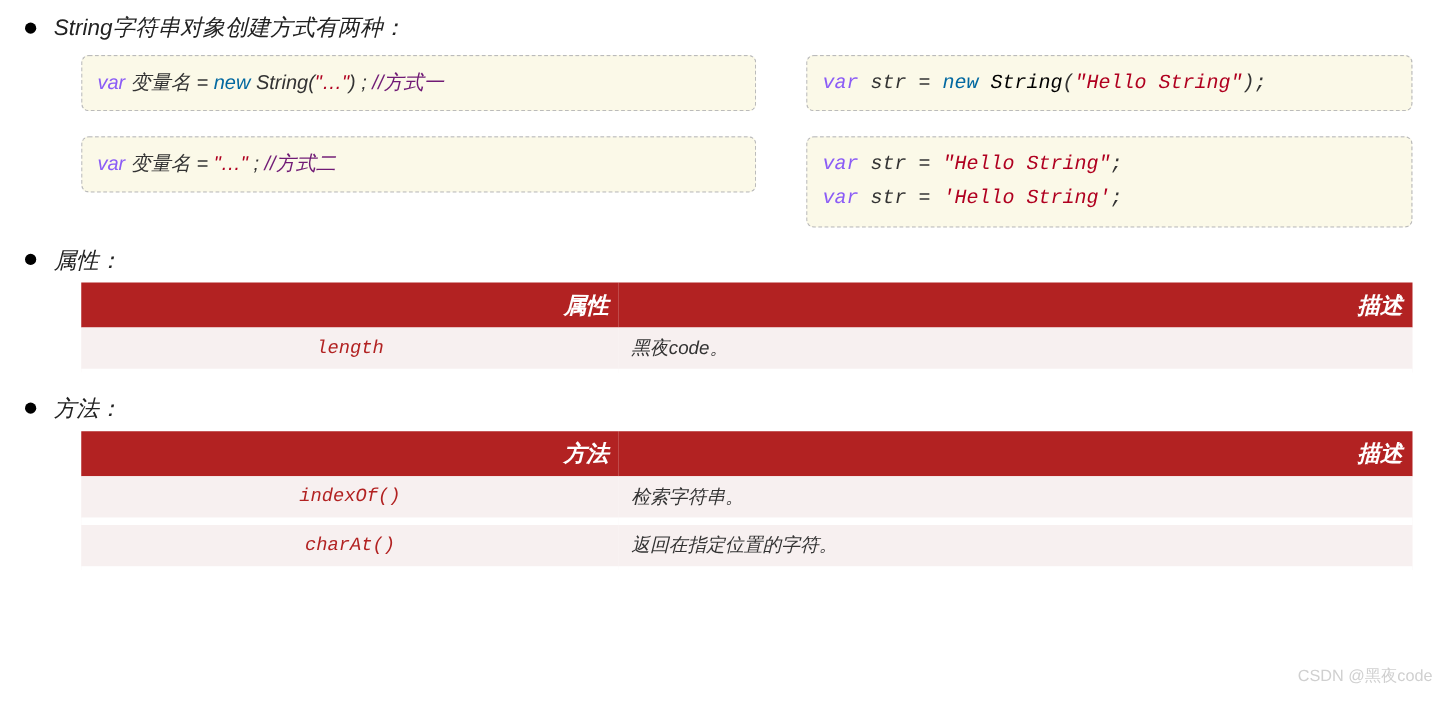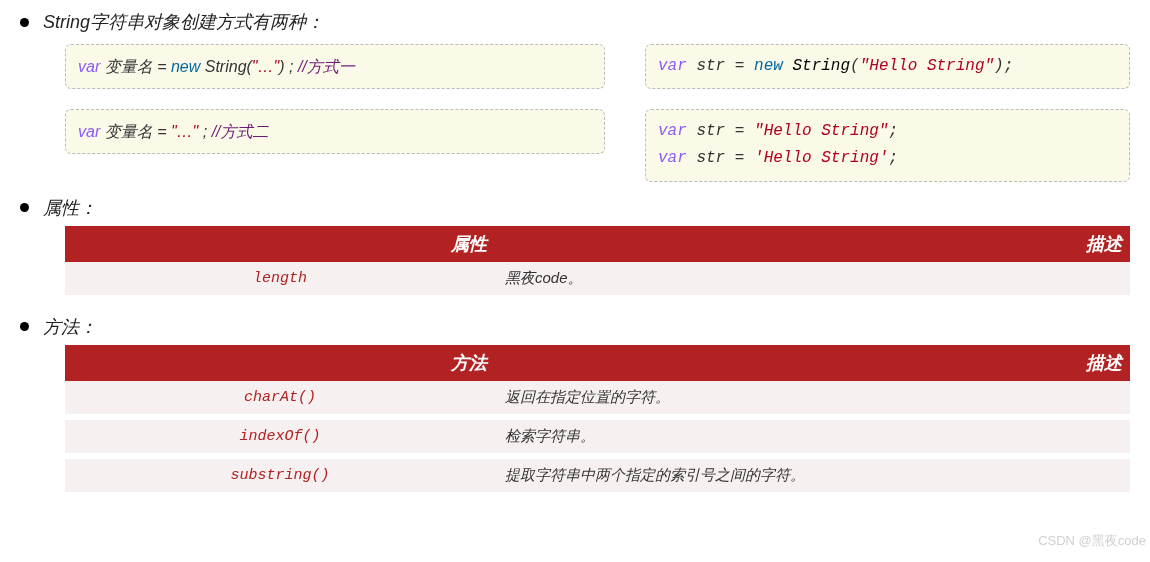--- a/index.html
+++ b/index.html
@@ -131,30 +131,26 @@
     <div class="indent">
       <table>
         <thead>
           <tr>
             <th>方法</th>
             <th>描述</th>
           </tr>
         </thead>
         <tbody id="methods-tbody">
             <tr>
-              <td class="code-cell">charAt()</td>
-              <td class="desc-cell">返回在指定位置的字符。</td>
-            </tr>
-            <tr>
               <td class="code-cell">indexOf()</td>
               <td class="desc-cell">检索字符串。</td>
             </tr>
             <tr>
-              <td class="code-cell">substring()</td>
-              <td class="desc-cell">提取字符串中两个指定的索引号之间的字符。</td>
+              <td class="code-cell">charAt()</td>
+              <td class="desc-cell">返回在指定位置的字符。</td>
             </tr>
           </tbody>
       </table>
     </div>
   </li>
 
 </ul>
 
 <div class="watermark">CSDN @黑夜code</div>
 

